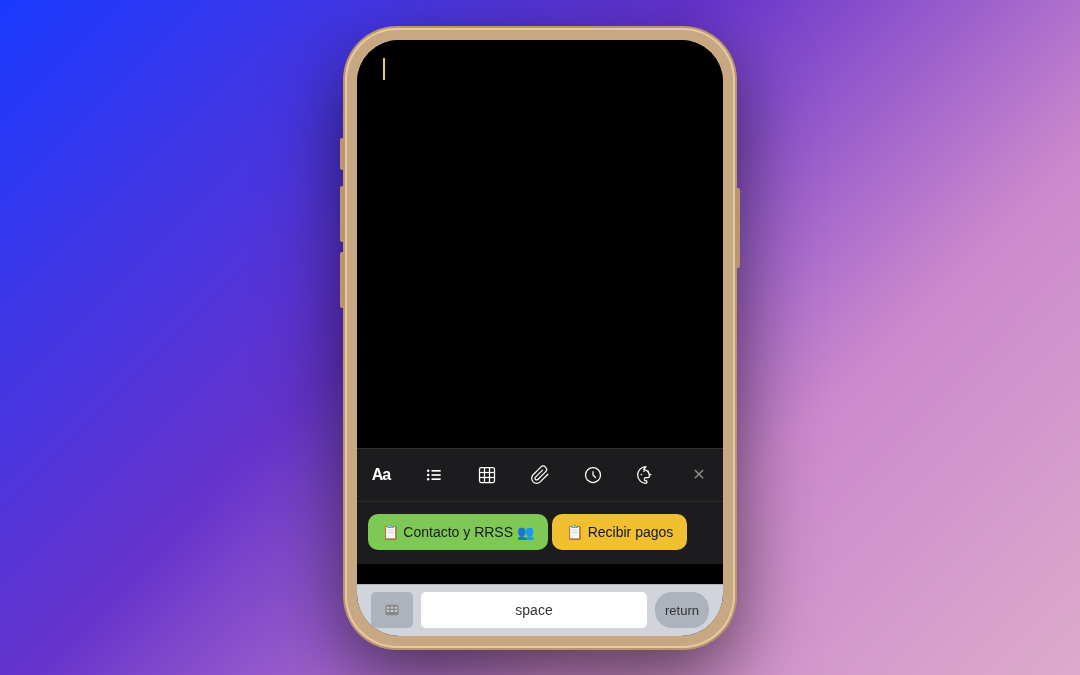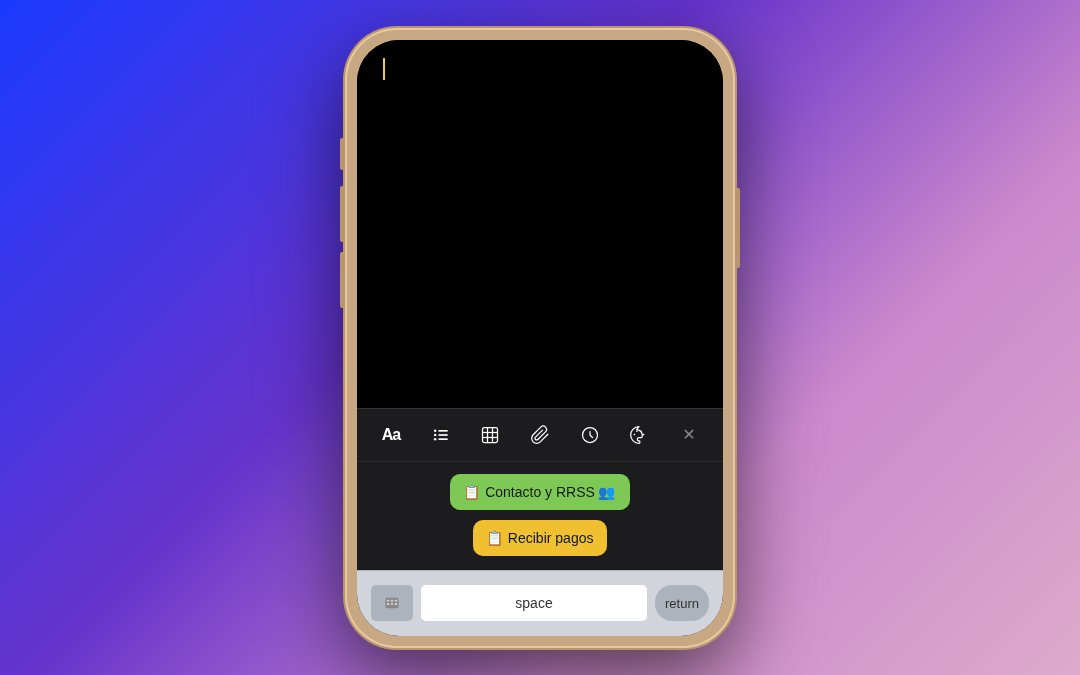--- a/index.html
+++ b/index.html
@@ -106,21 +106,21 @@
       animation: blink 1s infinite;
     }
 
     @keyframes blink {
       0%, 50% { opacity: 1; }
       51%, 100% { opacity: 0; }
     }
 
     .toolbar {
       background: #1c1c1e;
-      padding: 10px 18px;
+      padding: 10px 8px;
       display: flex;
       align-items: center;
       justify-content: space-between;
       gap: 0;
       border-top: 1px solid #333;
     }
 
     .toolbar-icon {
       color: #ffffff;
       font-size: 18px;
@@ -155,23 +155,22 @@
       height: 32px;
       display: flex;
       align-items: center;
       justify-content: center;
     }
 
     .shortcuts-area {
       background: #1c1c1e;
       padding: 12px 11px 14px;
       display: flex;
-      flex-direction: column;
-      align-items: center;
-      gap: 10px;
+      align-items: center;
+      gap: 4px;
       border-top: 1px solid #2a2a2a;
     }
 
     .shortcuts-row {
       display: flex;
       gap: 10px;
       align-items: center;
       justify-content: center;
     }
 
@@ -197,26 +196,27 @@
       color: #0f172a;
     }
 
     .shortcut-btn.blue {
       background: #5a8fd4;
       color: #fff;
     }
 
     .keyboard-bottom {
       background: #d1d5db;
-      height: 66px;
+      height: 52px;
       display: flex;
       align-items: center;
       justify-content: space-between;
       padding: 0 14px;
       border-top: 1px solid #b0b5bd;
+      margin-top: 20px;
     }
 
     .kb-btn {
       background: #adb3bc;
       border-radius: 5px;
       width: 42px;
       height: 36px;
       display: flex;
       align-items: center;
       justify-content: center;

